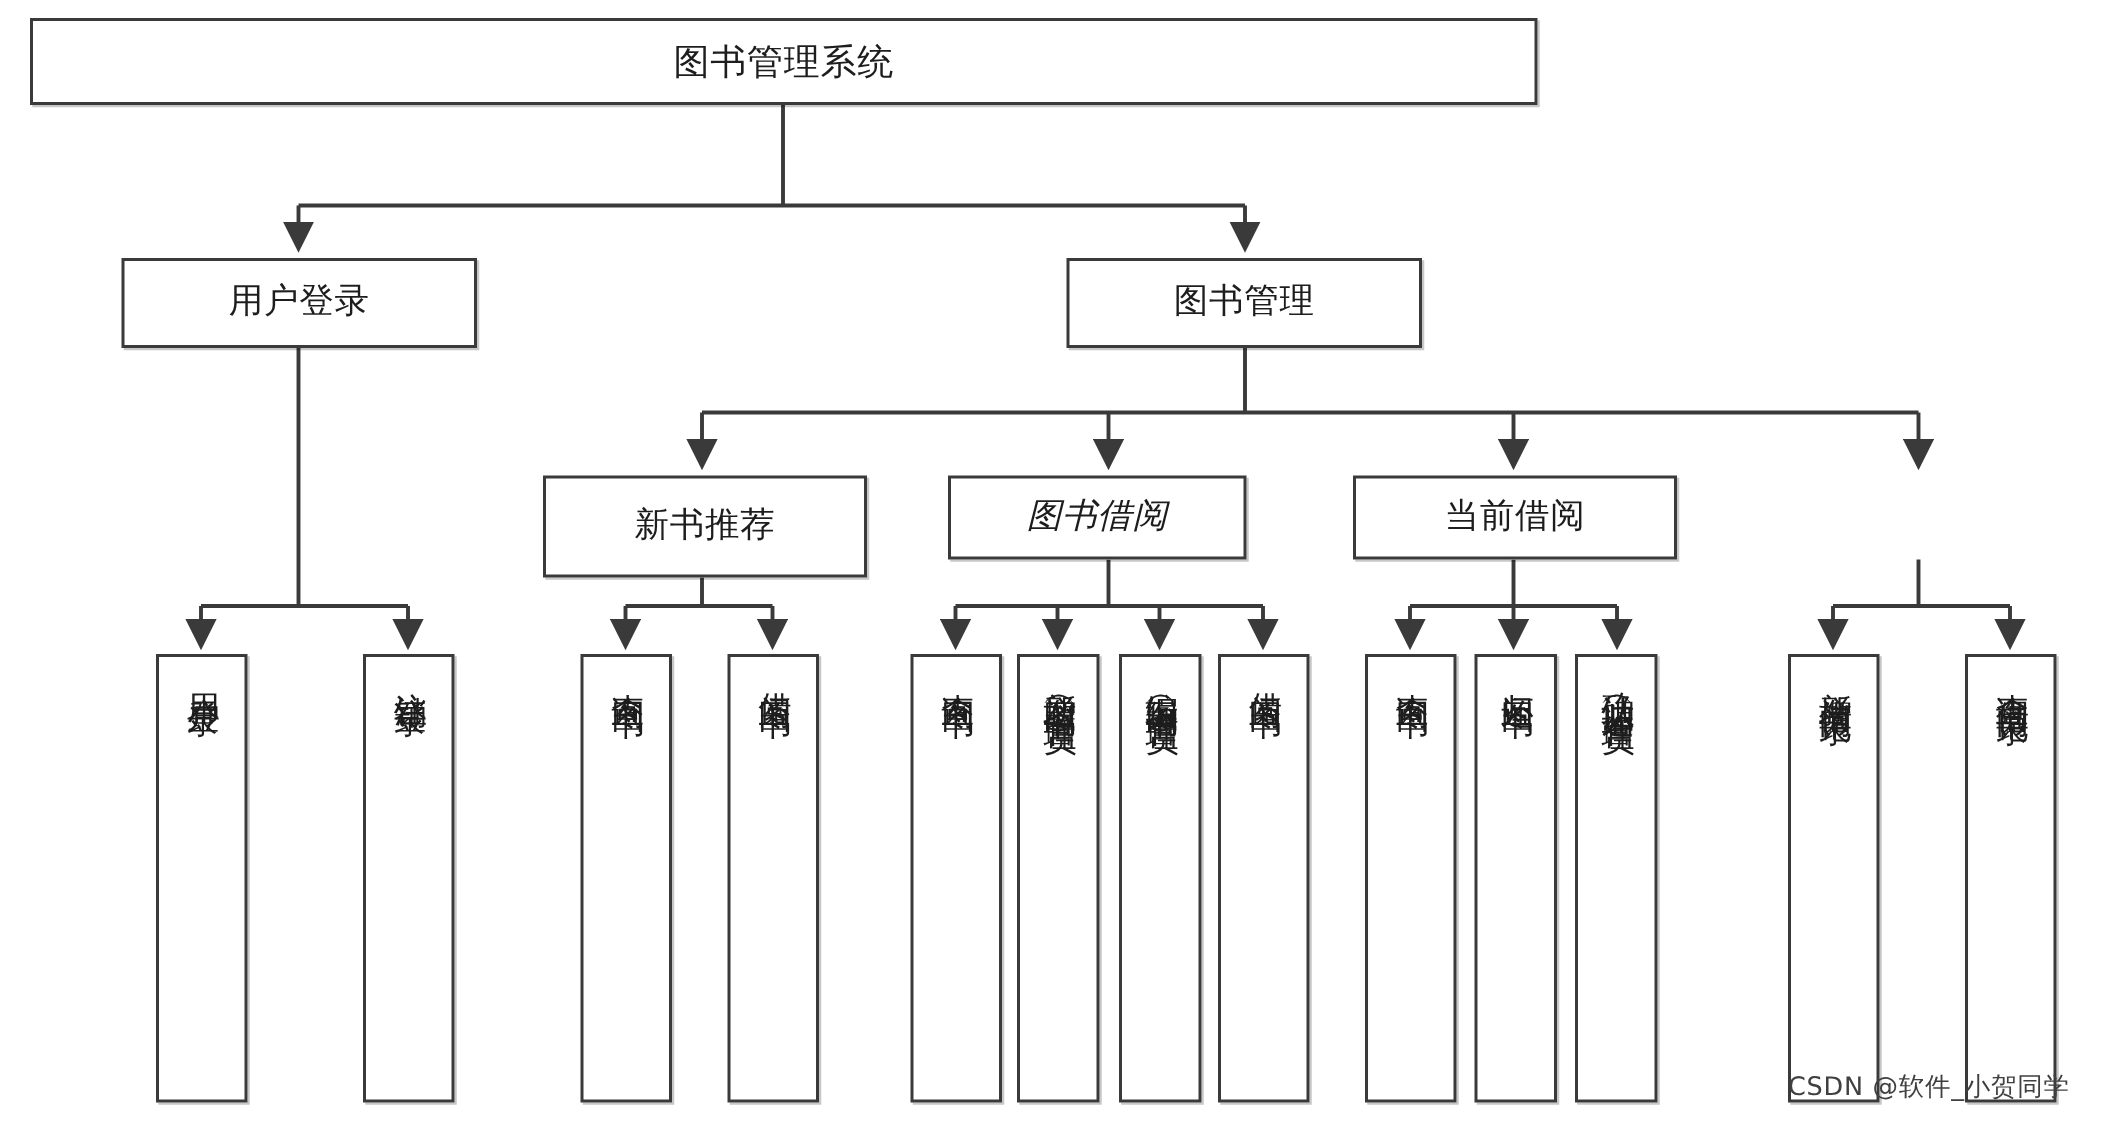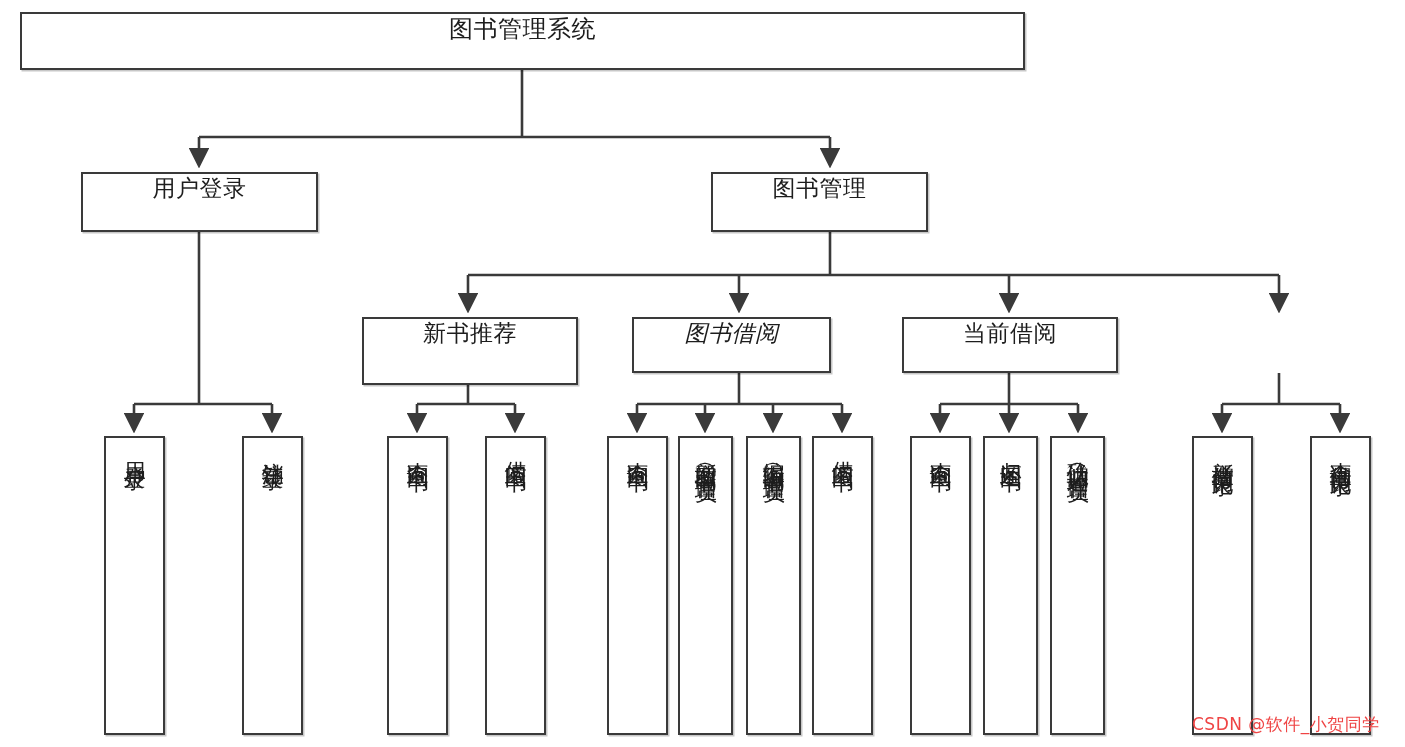--- a/index.html
+++ b/index.html
@@ -26,20 +26,21 @@
     height: 747px;
     pointer-events: none;
   }
   .node {
     position: absolute;
     box-sizing: border-box;
     background: #ffffff;
     border: 2px solid #3a3a3a;
     box-shadow: 1.5px 1.5px 0 0 rgba(0,0,0,0.22);
     display: flex;
+    align-items: center;
     justify-content: center;
     color: #1d1d1d;
   }
   .node .lbl {
     display: block;
     text-align: center;
     line-height: 1.28;
     white-space: nowrap;
   }
   
@@ -61,21 +62,21 @@
     font-size: 22px;
     line-height: 1.02;
     letter-spacing: 3px;
     white-space: nowrap;
   }
   .watermark {
     position: absolute;
     left: 1192px;
     top: 713px;
     font-size: 17px;
-    color: #ef4444;
+    color: #404040;
     letter-spacing: 0.5px;
     white-space: nowrap;
     font-family: "DejaVu Sans", "Liberation Sans", sans-serif;
   }
 </style>
 </head>
 <body>
 
 <div id="canvas">
 
@@ -130,21 +131,21 @@
   </svg>
 
   <div class="node h root" style="left:20px; top:12px; width:1005px; height:58px;">
     <span class="lbl">图书管理系统</span>
   </div>
 
   <div class="node h" style="left:81px; top:172px; width:237px; height:60px;">
     <span class="lbl">用户登录</span>
   </div>
 
-  <div class="node h" style="left:711px; top:172px; width:217px; height:60px;">
+  <div class="node h" style="left:711px; top:172px; width:237px; height:60px;">
     <span class="lbl">图书管理</span>
   </div>
 
   <div class="node h" style="left:362px; top:317px; width:216px; height:68px;">
     <span class="lbl">新书推荐</span>
   </div>
 
   <div class="node h" style="left:632px; top:317px; width:199px; height:56px;font-style:italic;">
     <span class="lbl">图书借阅</span>
   </div>

